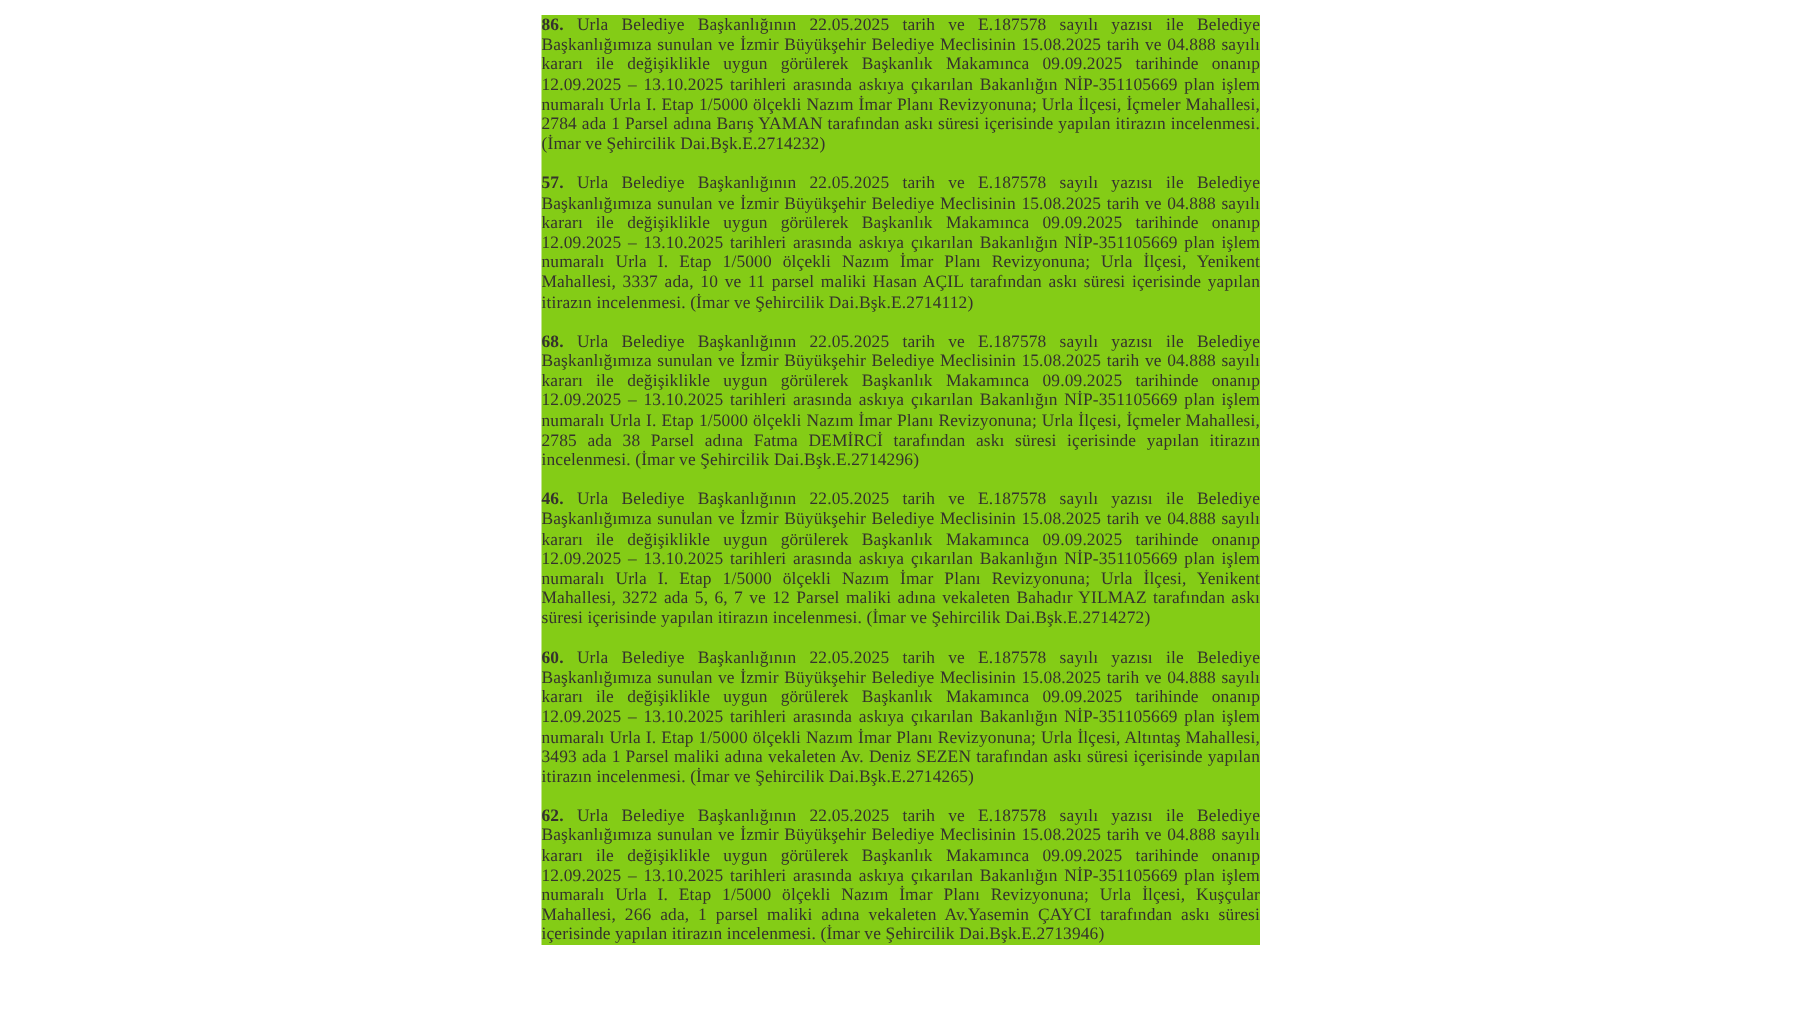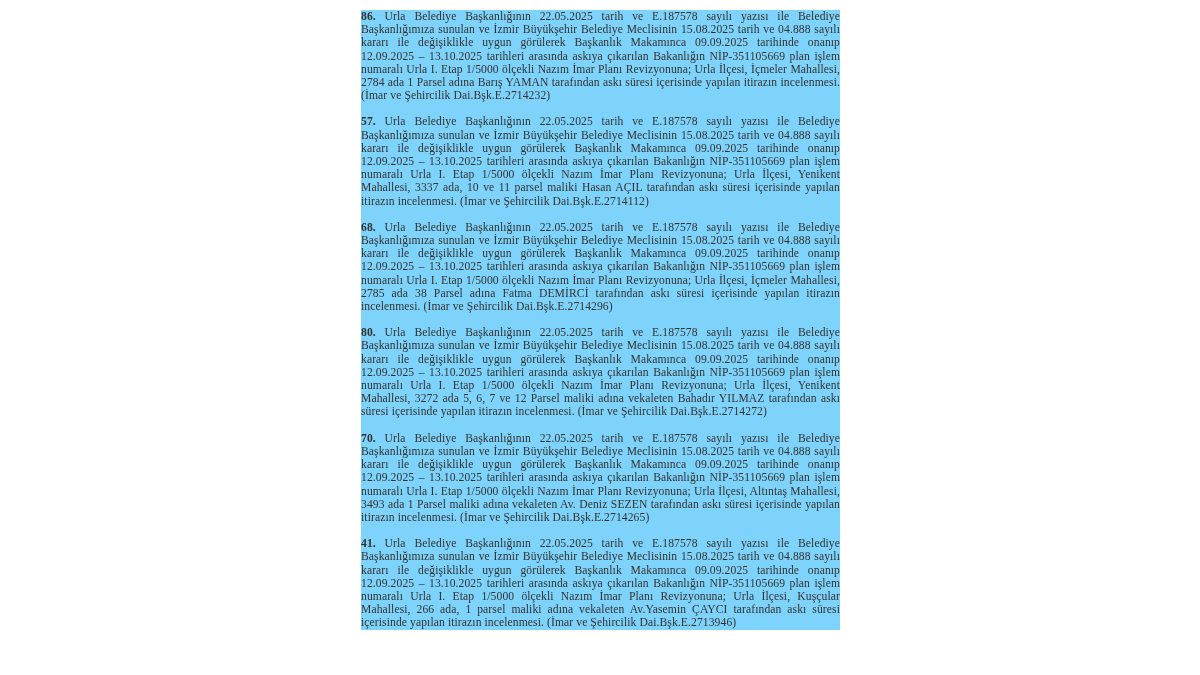--- a/index.html
+++ b/index.html
@@ -11,21 +11,21 @@
     width: 1200px;
     height: 675px;
     overflow: hidden;
     position: relative;
   }
   .scan-page {
     position: absolute;
     left: 361px;
     top: 10px;
     width: 479px;
-    background: #7dd3fc;
+    background: #84cc16;
   }
   .agenda-item {
     font-family: "Liberation Serif", "DejaVu Serif", serif;
     font-size: 11.6px;
     line-height: 13.2px;
     color: #35322e;
     text-align: justify;
     margin: 0 0 13px 0;
     letter-spacing: 0.1px;
     -webkit-font-smoothing: antialiased;
@@ -51,27 +51,27 @@
     <span class="item-number">57.</span>
     <span>Urla Belediye Başkanlığının 22.05.2025 tarih ve E.187578 sayılı yazısı ile Belediye Başkanlığımıza sunulan ve İzmir Büyükşehir Belediye Meclisinin 15.08.2025 tarih ve 04.888 sayılı kararı ile değişiklikle uygun görülerek Başkanlık Makamınca 09.09.2025 tarihinde onanıp 12.09.2025 – 13.10.2025 tarihleri arasında askıya çıkarılan Bakanlığın NİP-351105669 plan işlem numaralı Urla I. Etap 1/5000 ölçekli Nazım İmar Planı Revizyonuna; Urla İlçesi, Yenikent Mahallesi, 3337 ada, 10 ve 11 parsel maliki Hasan AÇIL tarafından askı süresi içerisinde yapılan itirazın incelenmesi. (İmar ve Şehircilik Dai.Bşk.E.2714112)</span>
   </p>
 
   <p class="agenda-item">
     <span class="item-number">68.</span>
     <span>Urla Belediye Başkanlığının 22.05.2025 tarih ve E.187578 sayılı yazısı ile Belediye Başkanlığımıza sunulan ve İzmir Büyükşehir Belediye Meclisinin 15.08.2025 tarih ve 04.888 sayılı kararı ile değişiklikle uygun görülerek Başkanlık Makamınca 09.09.2025 tarihinde onanıp 12.09.2025 – 13.10.2025 tarihleri arasında askıya çıkarılan Bakanlığın NİP-351105669 plan işlem numaralı Urla I. Etap 1/5000 ölçekli Nazım İmar Planı Revizyonuna; Urla İlçesi, İçmeler Mahallesi, 2785 ada 38 Parsel adına Fatma DEMİRCİ tarafından askı süresi içerisinde yapılan itirazın incelenmesi. (İmar ve Şehircilik Dai.Bşk.E.2714296)</span>
   </p>
 
   <p class="agenda-item">
-    <span class="item-number">80.</span>
+    <span class="item-number">46.</span>
     <span>Urla Belediye Başkanlığının 22.05.2025 tarih ve E.187578 sayılı yazısı ile Belediye Başkanlığımıza sunulan ve İzmir Büyükşehir Belediye Meclisinin 15.08.2025 tarih ve 04.888 sayılı kararı ile değişiklikle uygun görülerek Başkanlık Makamınca 09.09.2025 tarihinde onanıp 12.09.2025 – 13.10.2025 tarihleri arasında askıya çıkarılan Bakanlığın NİP-351105669 plan işlem numaralı Urla I. Etap 1/5000 ölçekli Nazım İmar Planı Revizyonuna; Urla İlçesi, Yenikent Mahallesi, 3272 ada 5, 6, 7 ve 12 Parsel maliki adına vekaleten Bahadır YILMAZ tarafından askı süresi içerisinde yapılan itirazın incelenmesi. (İmar ve Şehircilik Dai.Bşk.E.2714272)</span>
   </p>
 
   <p class="agenda-item">
-    <span class="item-number">70.</span>
+    <span class="item-number">60.</span>
     <span>Urla Belediye Başkanlığının 22.05.2025 tarih ve E.187578 sayılı yazısı ile Belediye Başkanlığımıza sunulan ve İzmir Büyükşehir Belediye Meclisinin 15.08.2025 tarih ve 04.888 sayılı kararı ile değişiklikle uygun görülerek Başkanlık Makamınca 09.09.2025 tarihinde onanıp 12.09.2025 – 13.10.2025 tarihleri arasında askıya çıkarılan Bakanlığın NİP-351105669 plan işlem numaralı Urla I. Etap 1/5000 ölçekli Nazım İmar Planı Revizyonuna; Urla İlçesi, Altıntaş Mahallesi, 3493 ada 1 Parsel maliki adına vekaleten Av. Deniz SEZEN tarafından askı süresi içerisinde yapılan itirazın incelenmesi. (İmar ve Şehircilik Dai.Bşk.E.2714265)</span>
   </p>
 
   <p class="agenda-item">
-    <span class="item-number">41.</span>
+    <span class="item-number">62.</span>
     <span>Urla Belediye Başkanlığının 22.05.2025 tarih ve E.187578 sayılı yazısı ile Belediye Başkanlığımıza sunulan ve İzmir Büyükşehir Belediye Meclisinin 15.08.2025 tarih ve 04.888 sayılı kararı ile değişiklikle uygun görülerek Başkanlık Makamınca 09.09.2025 tarihinde onanıp 12.09.2025 – 13.10.2025 tarihleri arasında askıya çıkarılan Bakanlığın NİP-351105669 plan işlem numaralı Urla I. Etap 1/5000 ölçekli Nazım İmar Planı Revizyonuna; Urla İlçesi, Kuşçular Mahallesi, 266 ada, 1 parsel maliki adına vekaleten Av.Yasemin ÇAYCI tarafından askı süresi içerisinde yapılan itirazın incelenmesi. (İmar ve Şehircilik Dai.Bşk.E.2713946)</span>
   </p>
 
 </div>
 
 </body></html>

